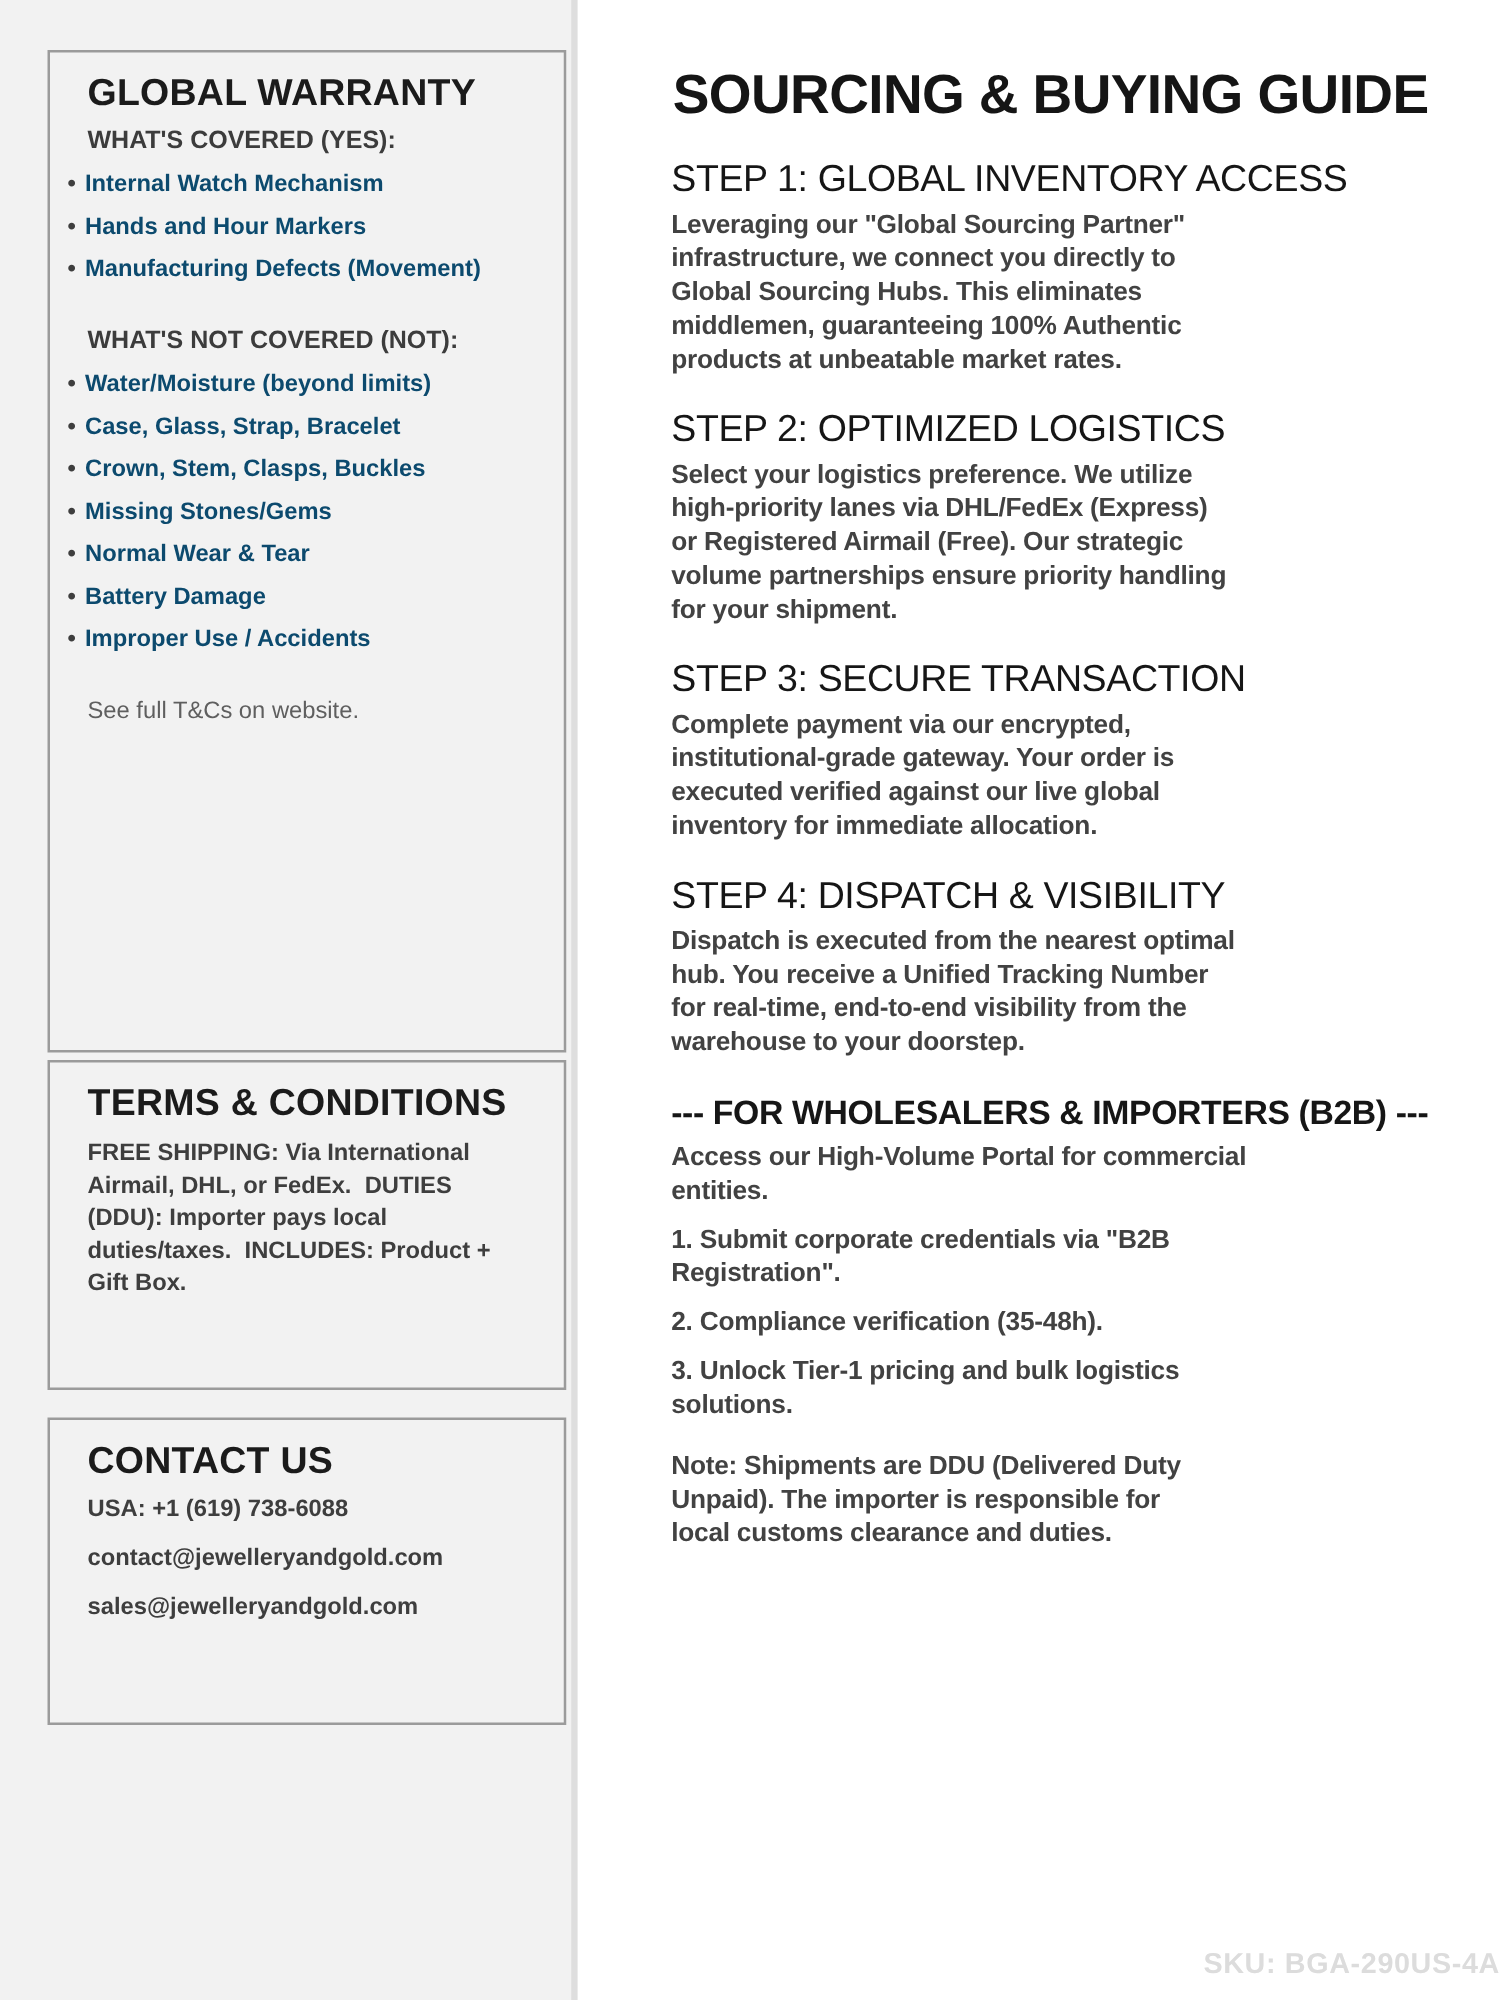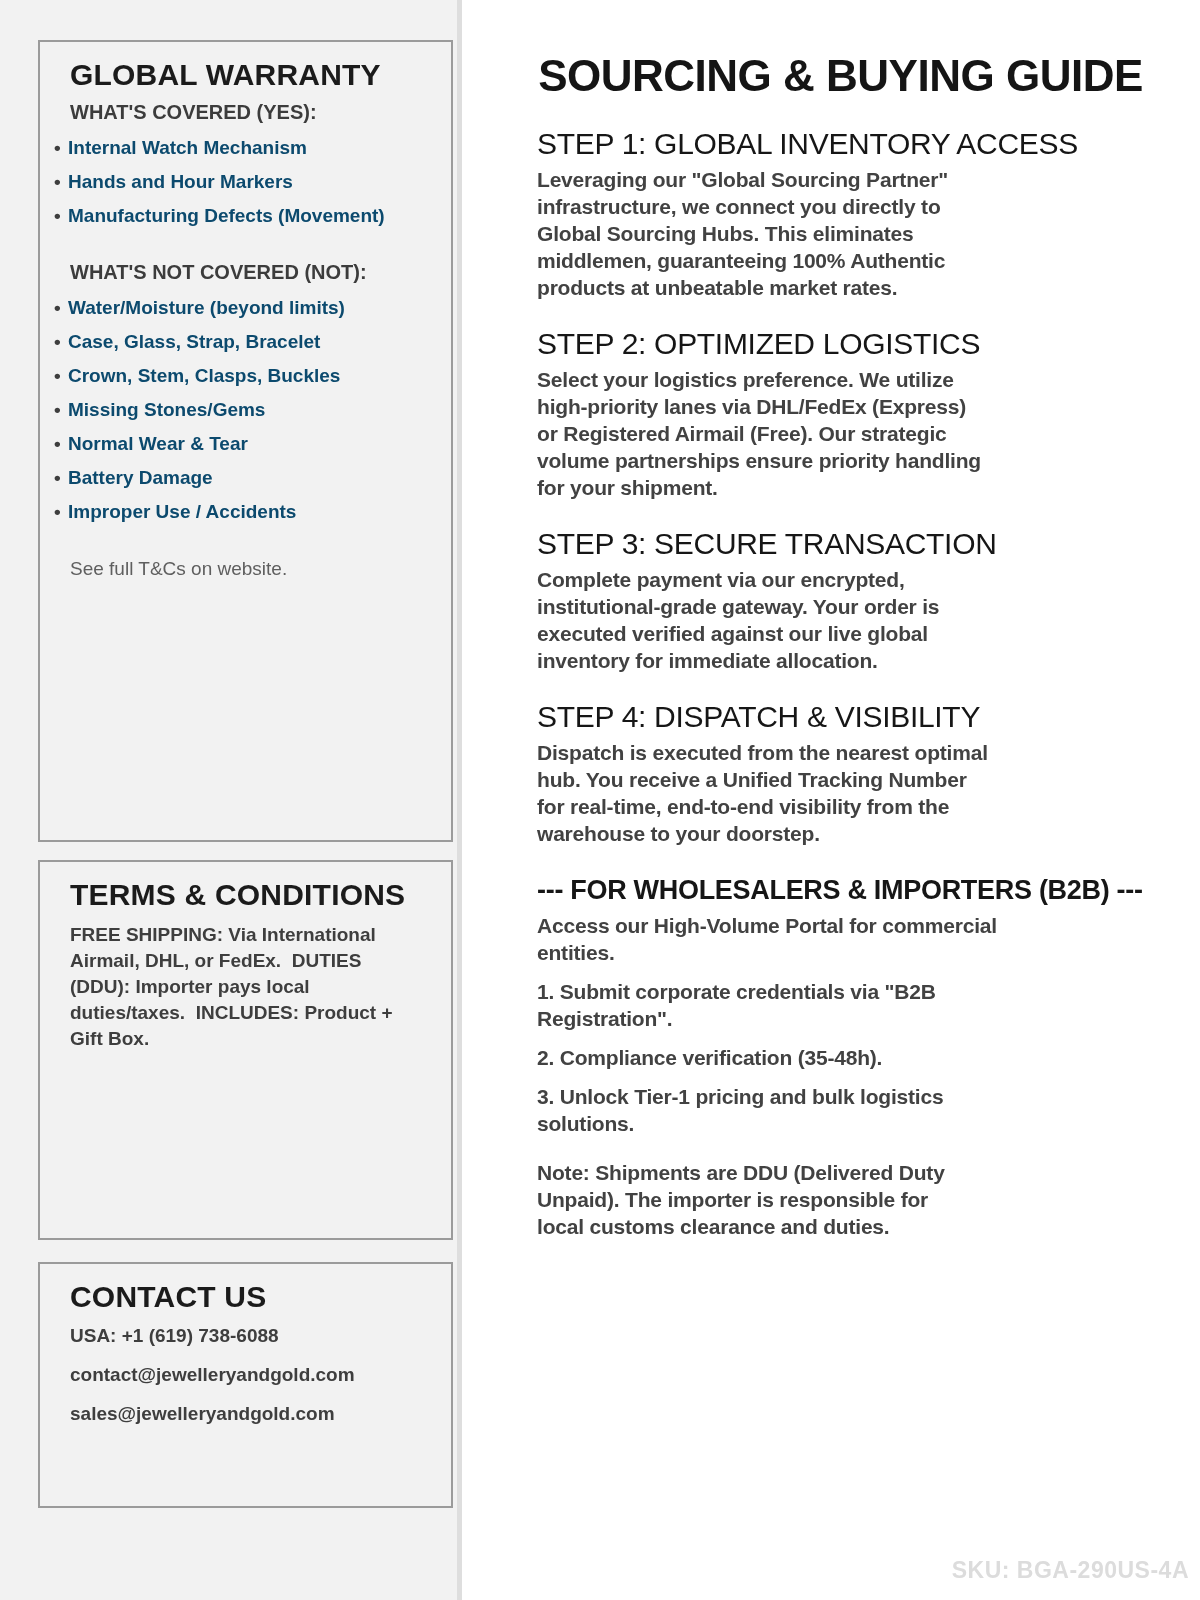--- a/index.html
+++ b/index.html
@@ -19,21 +19,21 @@
     border-right:5px solid #dedede;
   }
   .box{
     margin-left:22px;
     width:415px;
     border:2px solid #9b9b9b;
     padding:14px 14px 14px 14px;
     background:#f2f2f2;
   }
   .box-warranty{margin-top:40px;height:802px;}
-  .box-terms{margin-top:18px;height:380px;}
+  .box-terms{margin-top:6px;height:264px;}
   .box-contact{margin-top:22px;height:246px;}
   .box h2{
     margin:2px 0 6px 0;
     font-size:30px;line-height:34px;
     font-weight:bold;color:#1b1b1b;
     letter-spacing:0.2px;
   }
   .box h3{
     margin:8px 0 0 0;
     font-size:20px;line-height:24px;
@@ -97,21 +97,21 @@
   }
   .b2b-heading{
     margin:28px 0 0 0;
     font-size:27px;line-height:30px;
     font-weight:bold;color:#161616;
     letter-spacing:-0.3px;
   }
   .b2b-item{margin-top:12px;}
   .note-text{margin-top:22px;}
   .sku{
-    position:absolute;right:11px;bottom:16px;
+    position:absolute;right:0;bottom:16px;
     font-size:23px;font-weight:bold;
     letter-spacing:0.5px;
     color:#dcdcdc;
   }
 </style>
 </head>
 <body>
 
 <div class="page">
 

